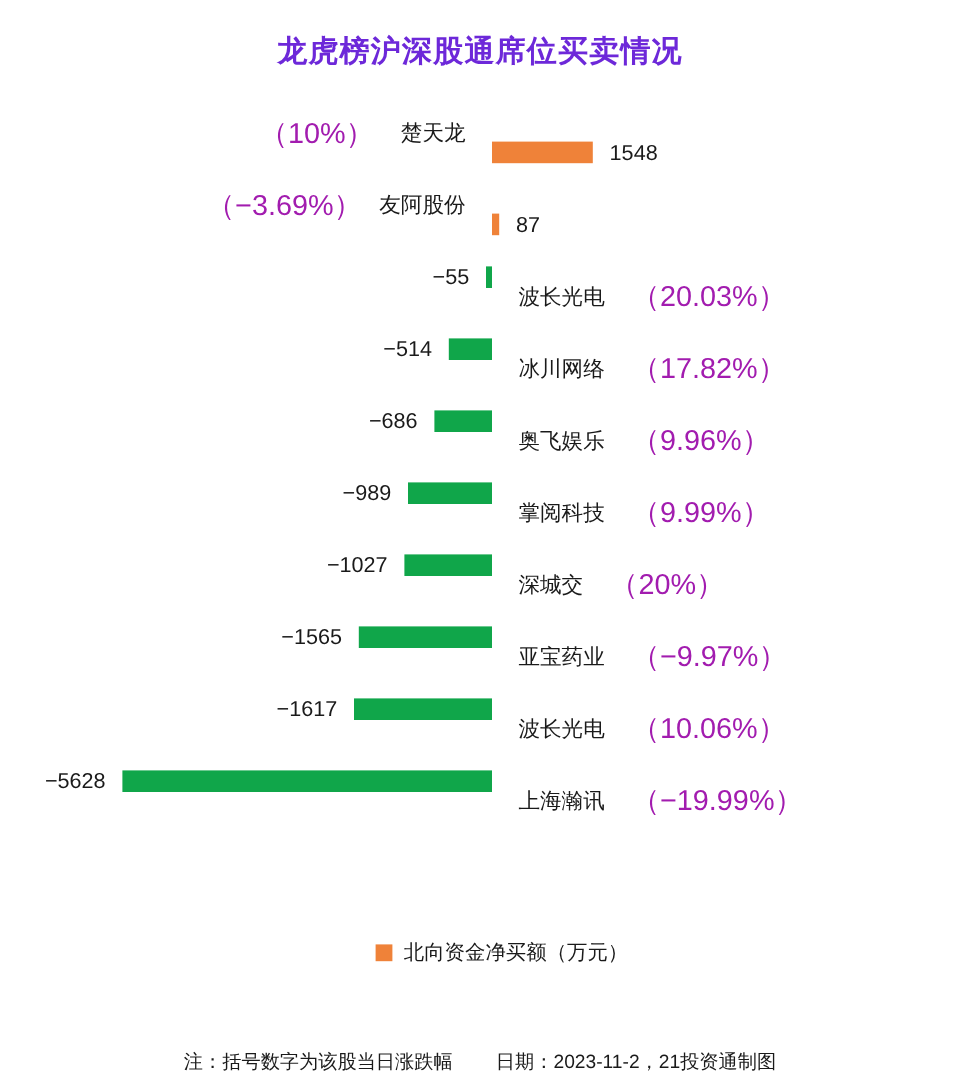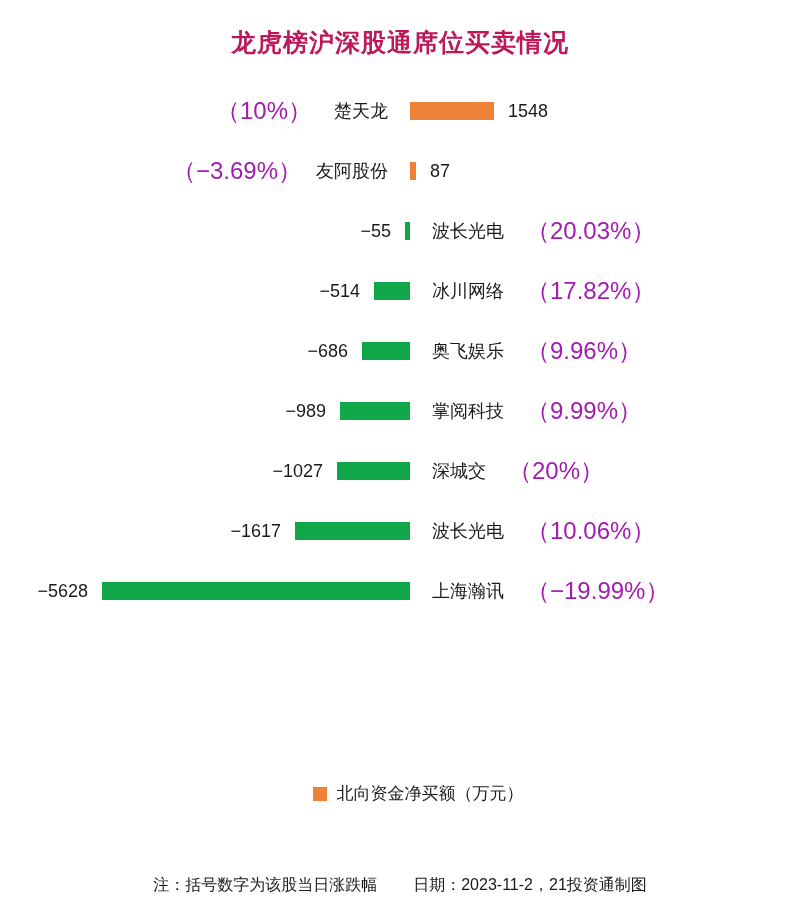--- a/index.html
+++ b/index.html
@@ -17,21 +17,21 @@
   .page {
     position: relative;
     width: 800px;
     height: 900px;
     box-sizing: border-box;
   }
   .chart-title {
     text-align: center;
     font-size: 25px;
     font-weight: bold;
-    color: #be185d;
+    color: #6d28d9;
     letter-spacing: 1px;
     padding-top: 26px;
     padding-bottom: 10px;
   }
   .rows {
     margin-top: 12px;
   }
   .row {
     position: relative;
     height: 60px;
@@ -44,21 +44,21 @@
     height: 60px;
     display: flex;
     flex-direction: row;
     align-items: center;
     justify-content: flex-end;
     white-space: nowrap;
   }
   .axis-right {
     position: absolute;
     left: 410px;
-    top: 0;
+    top: 16px;
     height: 60px;
     display: flex;
     flex-direction: row;
     align-items: center;
     justify-content: flex-start;
     white-space: nowrap;
   }
   .pct {
     font-size: 24px;
     color: #a21caf;
@@ -218,20 +218,33 @@
         <span class="bar bar-neg" style="width:73px"></span>
       </div>
       <div class="axis-right">
         <span class="gap-md"></span>
         <span class="name">深城交</span>
         <span class="gap-md"></span>
         <span class="pct">（20%）</span>
       </div>
     </div>
 
+    <div class="row">
+      <div class="axis-left">
+        <span class="value">−1565</span>
+        <span class="gap-sm"></span>
+        <span class="bar bar-neg" style="width:111px"></span>
+      </div>
+      <div class="axis-right">
+        <span class="gap-md"></span>
+        <span class="name">亚宝药业</span>
+        <span class="gap-md"></span>
+        <span class="pct">（−9.97%）</span>
+      </div>
+    </div>
 
     <div class="row">
       <div class="axis-left">
         <span class="value">−1617</span>
         <span class="gap-sm"></span>
         <span class="bar bar-neg" style="width:115px"></span>
       </div>
       <div class="axis-right">
         <span class="gap-md"></span>
         <span class="name">波长光电</span>

